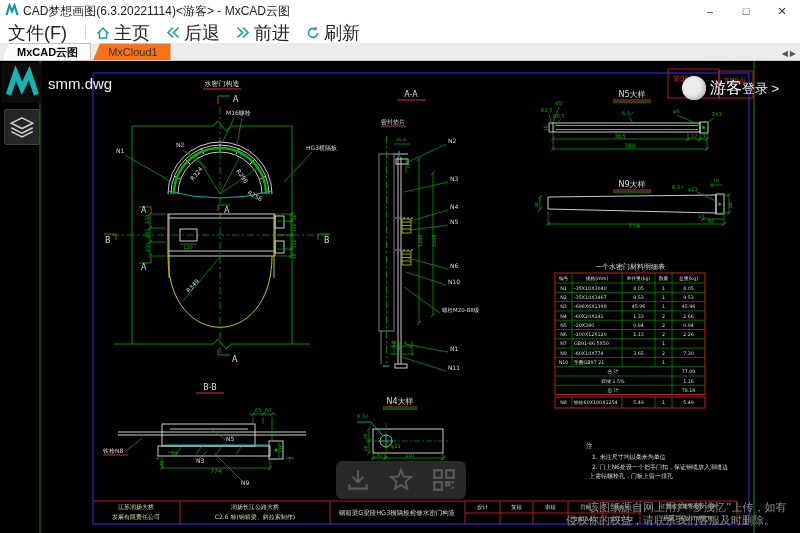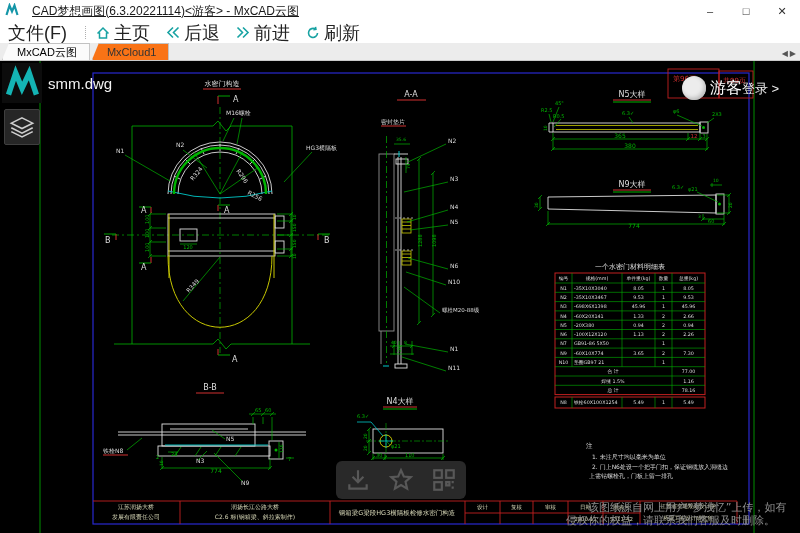--- a/index.html
+++ b/index.html
@@ -1,26 +1,26 @@
 <!DOCTYPE html>
 <html><head>
 <meta charset="utf-8">
 <style>
   html,body{margin:0;padding:0;background:#888;}
   .app{width:800px;height:533px;background:#fff;font-family:"Liberation Sans",sans-serif;overflow:hidden;position:relative;}
   .titlebar{height:22px;display:flex;align-items:center;background:#fff;padding-left:5px;font-size:12px;color:#1a1a1a;}
-  .titlebar .title{margin-left:13px;white-space:nowrap;text-decoration:underline;}
+  .titlebar .title{margin-left:4px;white-space:nowrap;}
   .titlebar .spacer{flex:1;}
   .winbtn{width:36px;height:22px;border:none;background:transparent;font-size:11px;color:#333;line-height:22px;text-align:center;padding:0;font-family:inherit;}
   .menubar{height:21px;display:flex;align-items:center;background:#fff;font-size:18px;color:#222;padding-left:8px;border-bottom:1px solid #ececec;}
   .menu-item{display:inline-flex;align-items:center;gap:4px;margin-right:16px;white-space:nowrap;}
   .sep{width:0;height:13px;border-left:1px dotted #b0b0b0;margin:0 10px 0 2px;}
   .tabbar{height:17px;background:#ececec;display:flex;align-items:flex-end;padding-left:2px;position:relative;border-bottom:1px solid #c9c9c9;box-sizing:border-box;}
   .tab{height:16px;line-height:16px;font-size:11px;padding:0 12px 0 14px;background:#f97316;border:1px solid #c2c2c2;border-bottom:none;clip-path:polygon(7px 0,100% 0,100% 100%,0 100%);margin-right:2px;color:#333;white-space:nowrap;}
-  .tab.active{background:#fbfbfb;font-weight:normal;color:#000;}
+  .tab.active{background:#fbfbfb;font-weight:bold;color:#000;}
   .tab-arrows{position:absolute;right:2px;bottom:2px;font-size:8px;color:#555;letter-spacing:2px;}
   .canvas{position:relative;width:800px;height:473px;background:#000;overflow:hidden;}
   #cad-svg{position:absolute;left:0;top:0;width:800px;height:473px;}
   #cad-svg text{font-family:"DejaVu Sans","Liberation Sans",sans-serif;}
   .logo-btn{position:absolute;left:2px;top:2px;width:40px;height:40px;background:#0c0c0c;display:flex;align-items:center;justify-content:center;}
   .layers-btn{position:absolute;left:4px;top:48px;width:34px;height:34px;background:#262626;border:1px solid #3f3f3f;border-radius:2px;display:flex;align-items:center;justify-content:center;}
   .filename{position:absolute;left:48px;top:14px;font-size:15px;color:#f2f2f2;}
   .avatar{position:absolute;left:682px;top:15px;width:24px;height:24px;border-radius:50%;background:#ececec;box-shadow:inset -2px -2px 4px #bbb;}
   .username{position:absolute;left:710px;top:17px;font-size:16px;color:#fff;}
   .login{position:absolute;left:742px;top:19px;font-size:13px;color:#f0f0f0;}

